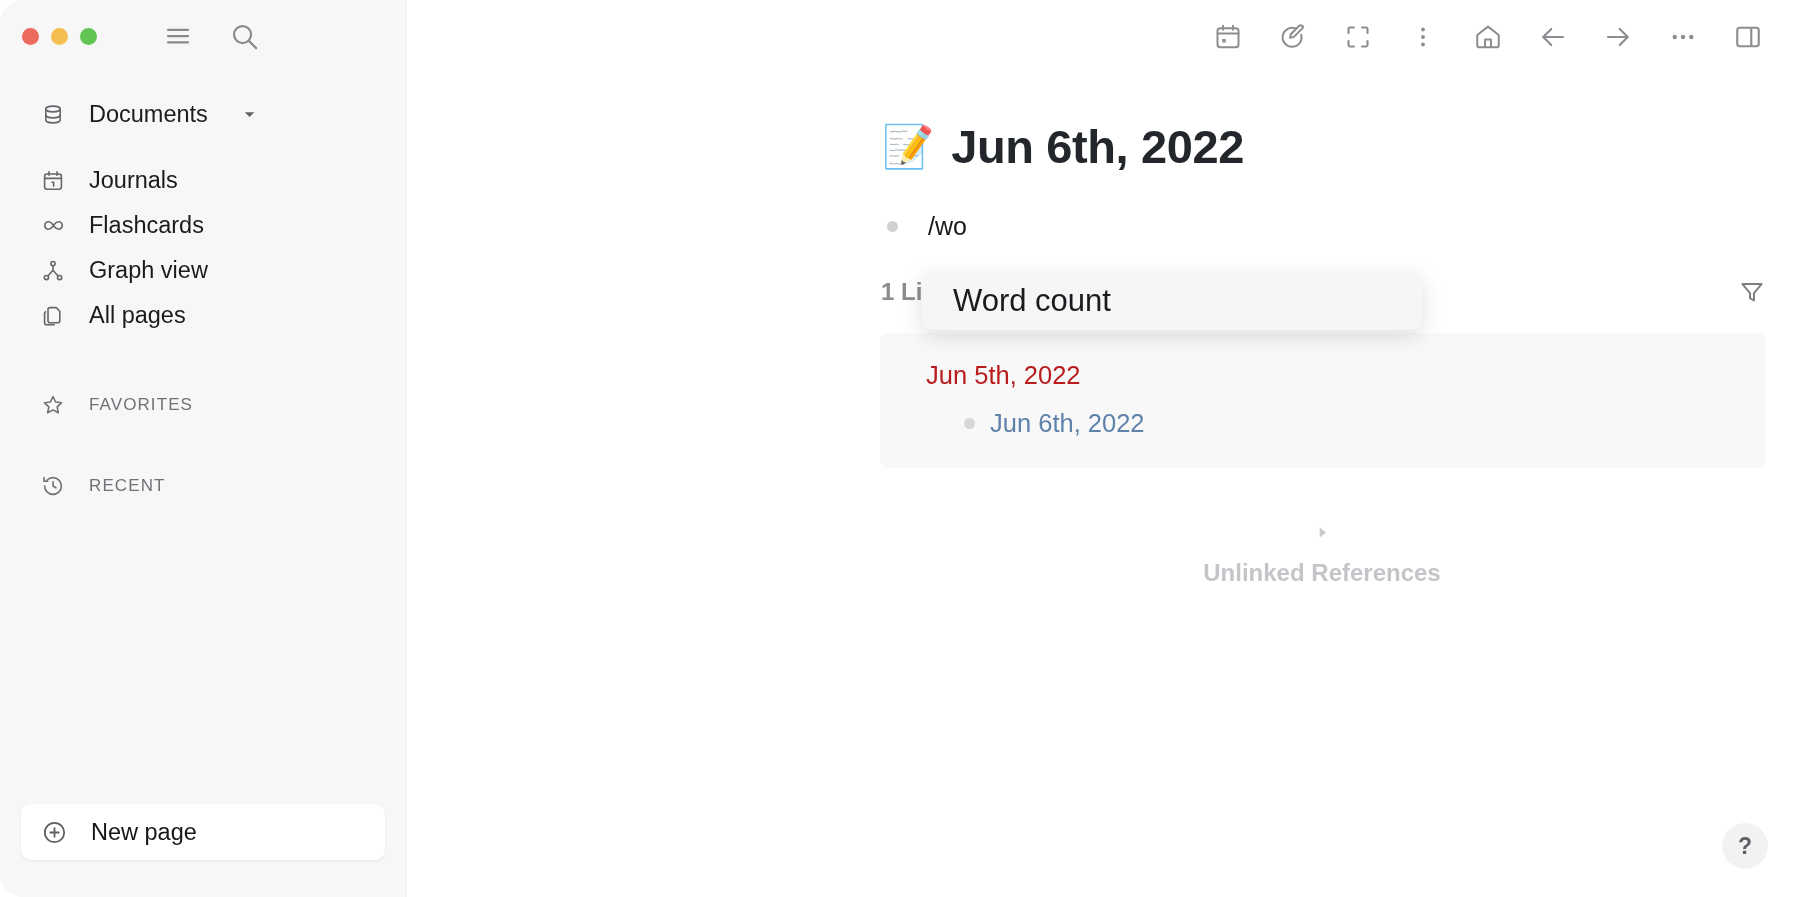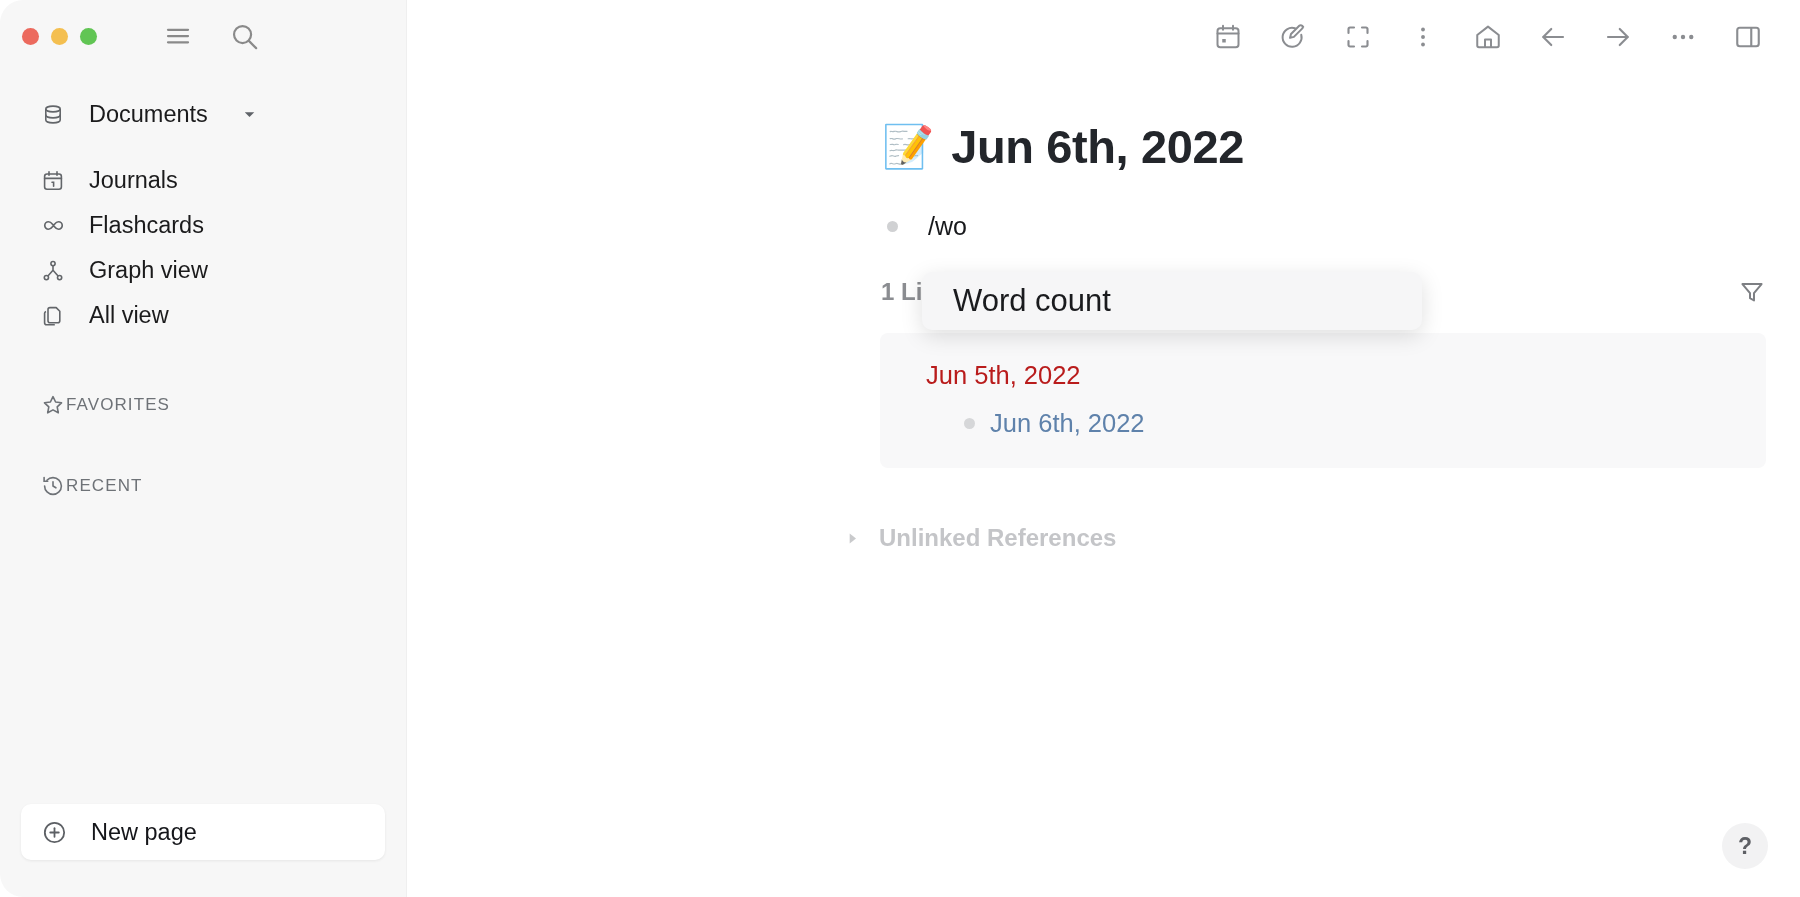--- a/index.html
+++ b/index.html
@@ -86,20 +86,21 @@
     flex: 0 0 26px;
   }
   .nav-item .nav-label { line-height: 1; }
   .nav-item .chevron { margin-left: 9px; color: #5f6368; display:flex; }
 
   .nav-item.documents { margin-bottom: 21px; }
 
   .nav-section {
     display: flex;
     align-items: center;
+    gap: 23px;
     height: 45px;
     padding-left: 40px;
     color: #6e7277;
     font-size: 17px;
     letter-spacing: 1.1px;
     cursor: pointer;
   }
   .nav-section .nav-icon {
     width: 26px; height: 26px;
     display: flex; align-items: center; justify-content: center;
@@ -241,20 +242,21 @@
     cursor: pointer;
   }
 
   .unlinked {
     display: flex;
     align-items: center;
     gap: 18px;
     padding-left: 437px;
     margin-top: 56px;
     cursor: pointer;
+    flex-direction: column;
   }
   .unlinked .tri { color: #c9cacc; display:flex; }
   .unlinked-label {
     font-size: 24px;
     font-weight: bold;
     color: #c4c5c8;
   }
 
   .help-btn {
     position: absolute;
@@ -352,21 +354,21 @@
         <span class="nav-label">Graph view</span>
       </div>
 
       <div class="nav-item">
         <span class="nav-icon">
           <svg width="24" height="24" viewBox="0 0 24 24" fill="none" stroke="currentColor" stroke-width="1.6" stroke-linejoin="round">
             <path d="M9 3.6h6.2l3.6 3.6v9.6a2 2 0 01-2 2H9a2 2 0 01-2-2V5.6a2 2 0 012-2z"></path>
             <path d="M5 7.4a2 2 0 00-1.4 1.9v9.4a2 2 0 002 2h8.2"></path>
           </svg>
         </span>
-        <span class="nav-label">All view</span>
+        <span class="nav-label">All pages</span>
       </div>
 
       <div class="nav-section" id="favorites-section">
         <span class="nav-icon">
           <svg width="24" height="24" viewBox="0 0 24 24" fill="none" stroke="currentColor" stroke-width="1.6" stroke-linejoin="round">
             <path d="M12 3.6l2.6 5.4 5.9.8-4.3 4.1 1.1 5.9-5.3-2.9-5.3 2.9 1.1-5.9-4.3-4.1 5.9-.8z"></path>
           </svg>
         </span>
         <span class="nav-label">FAVORITES</span>
       </div>

